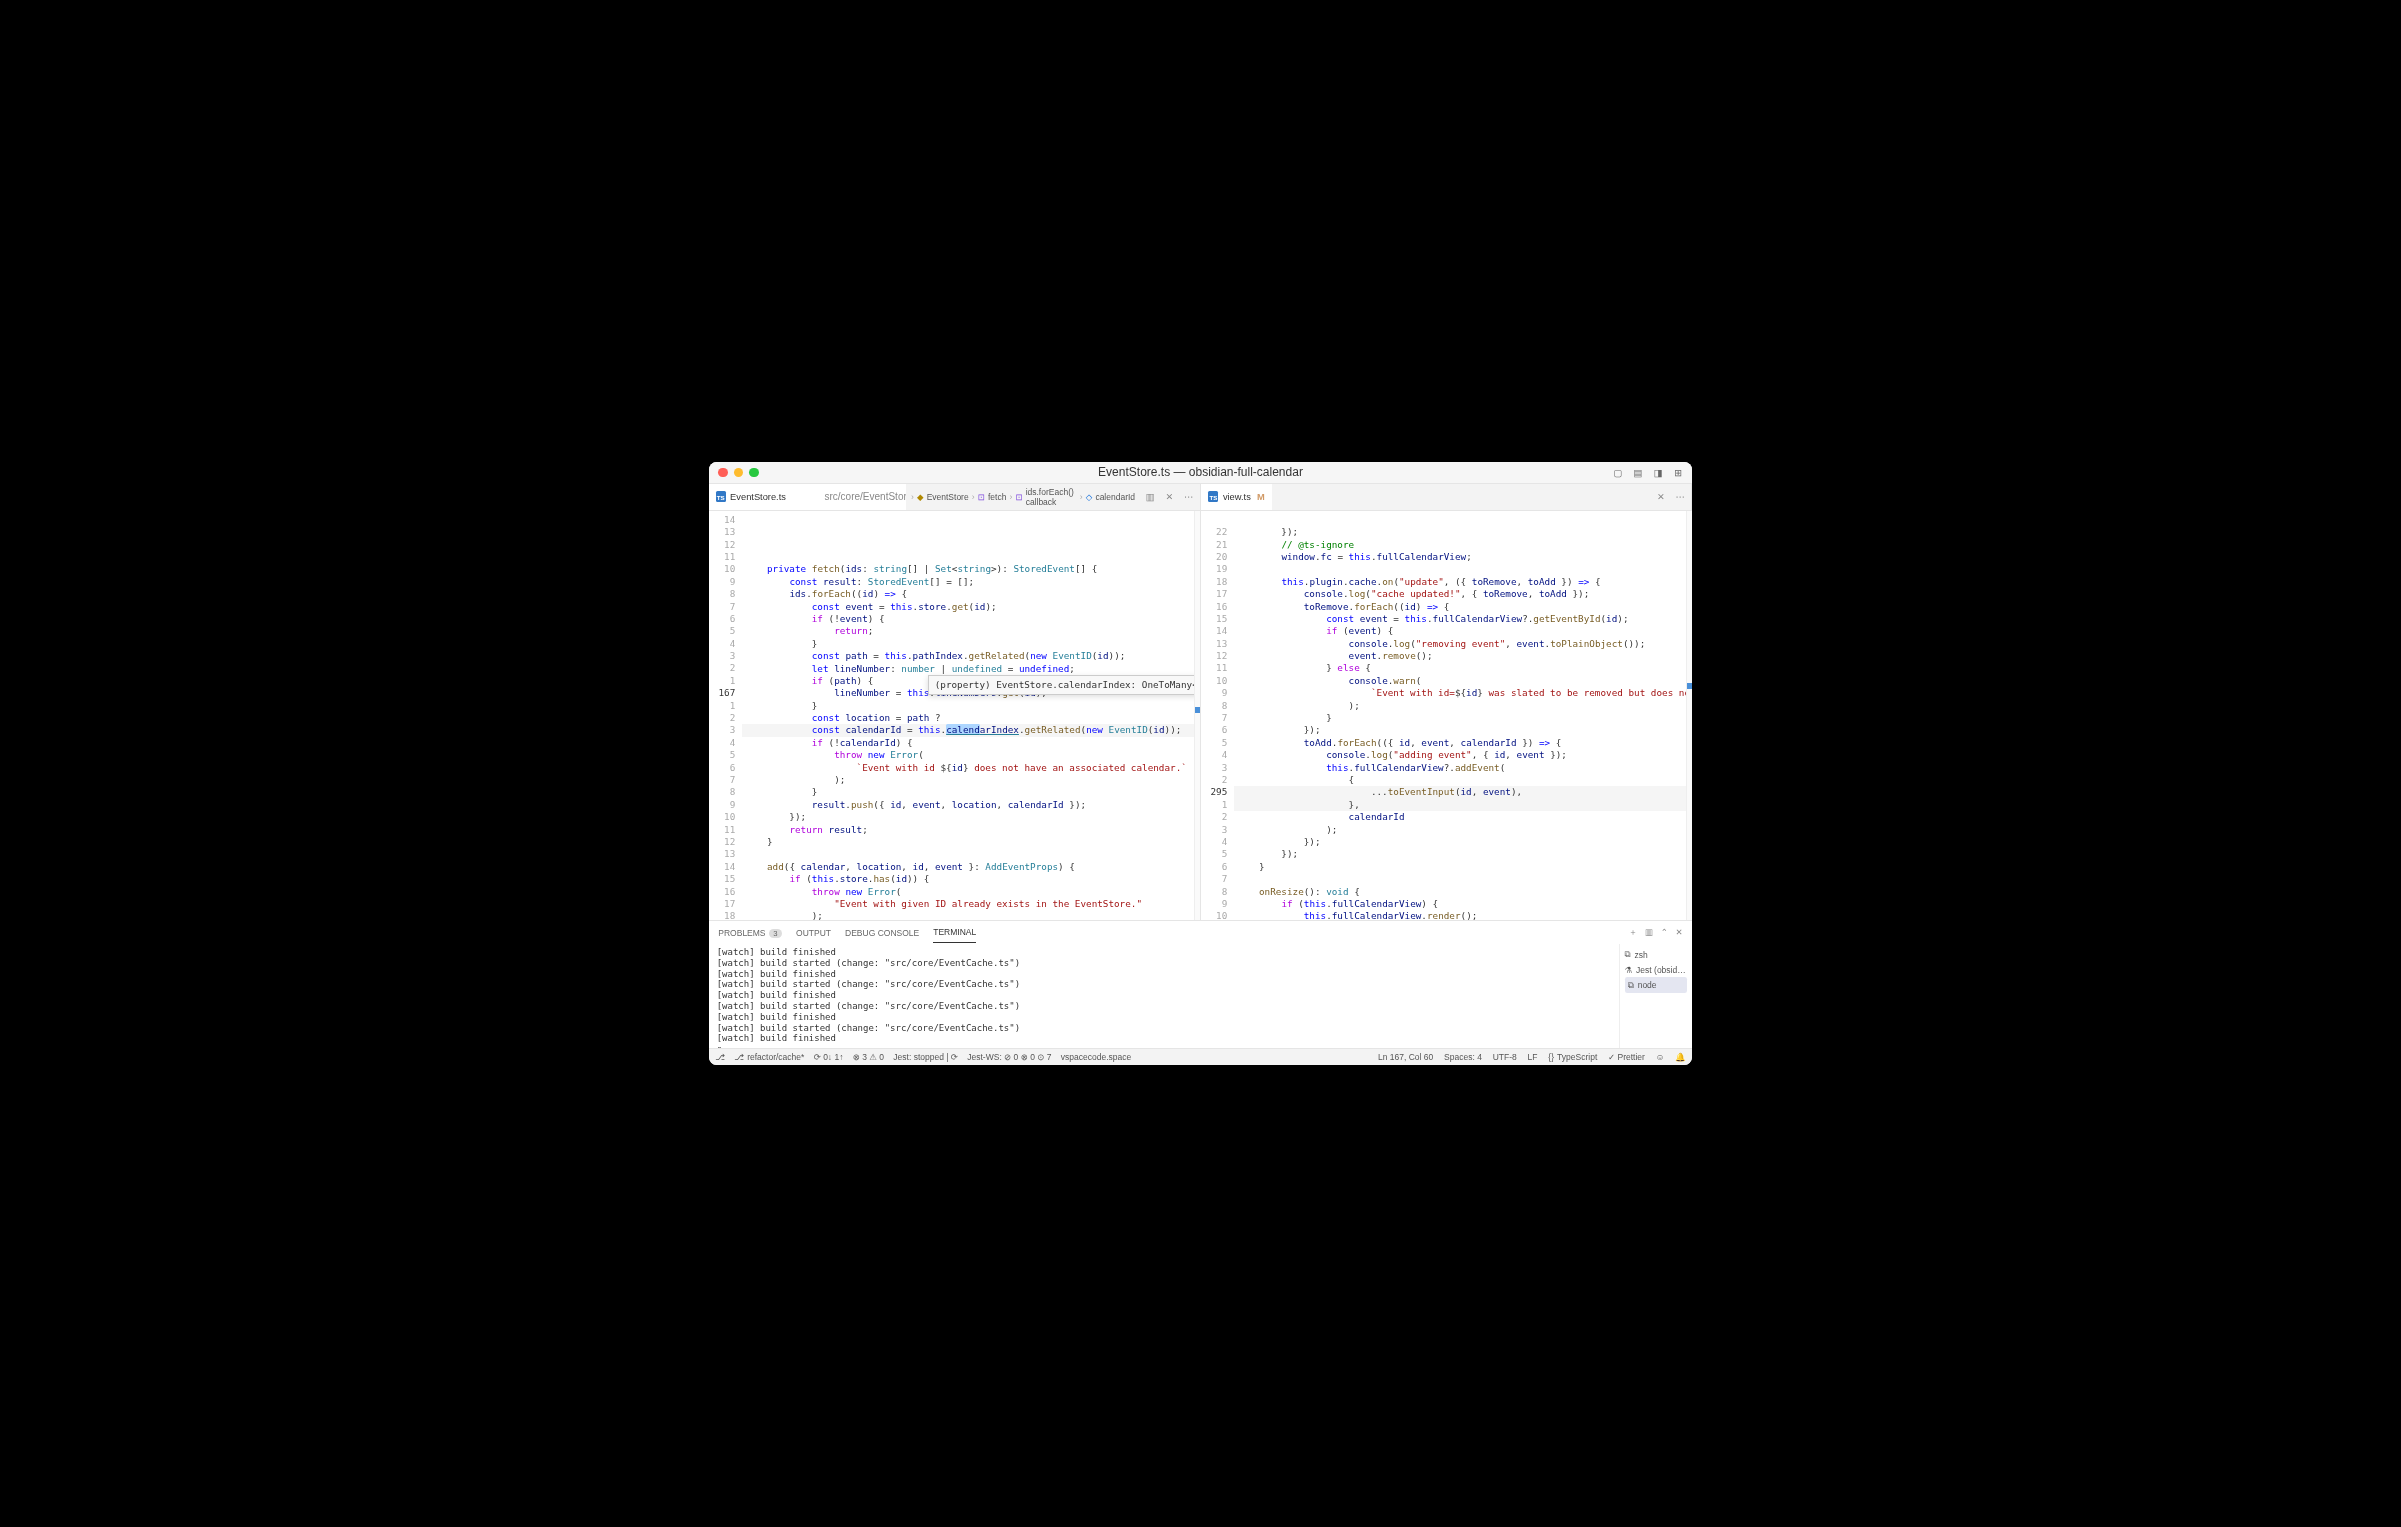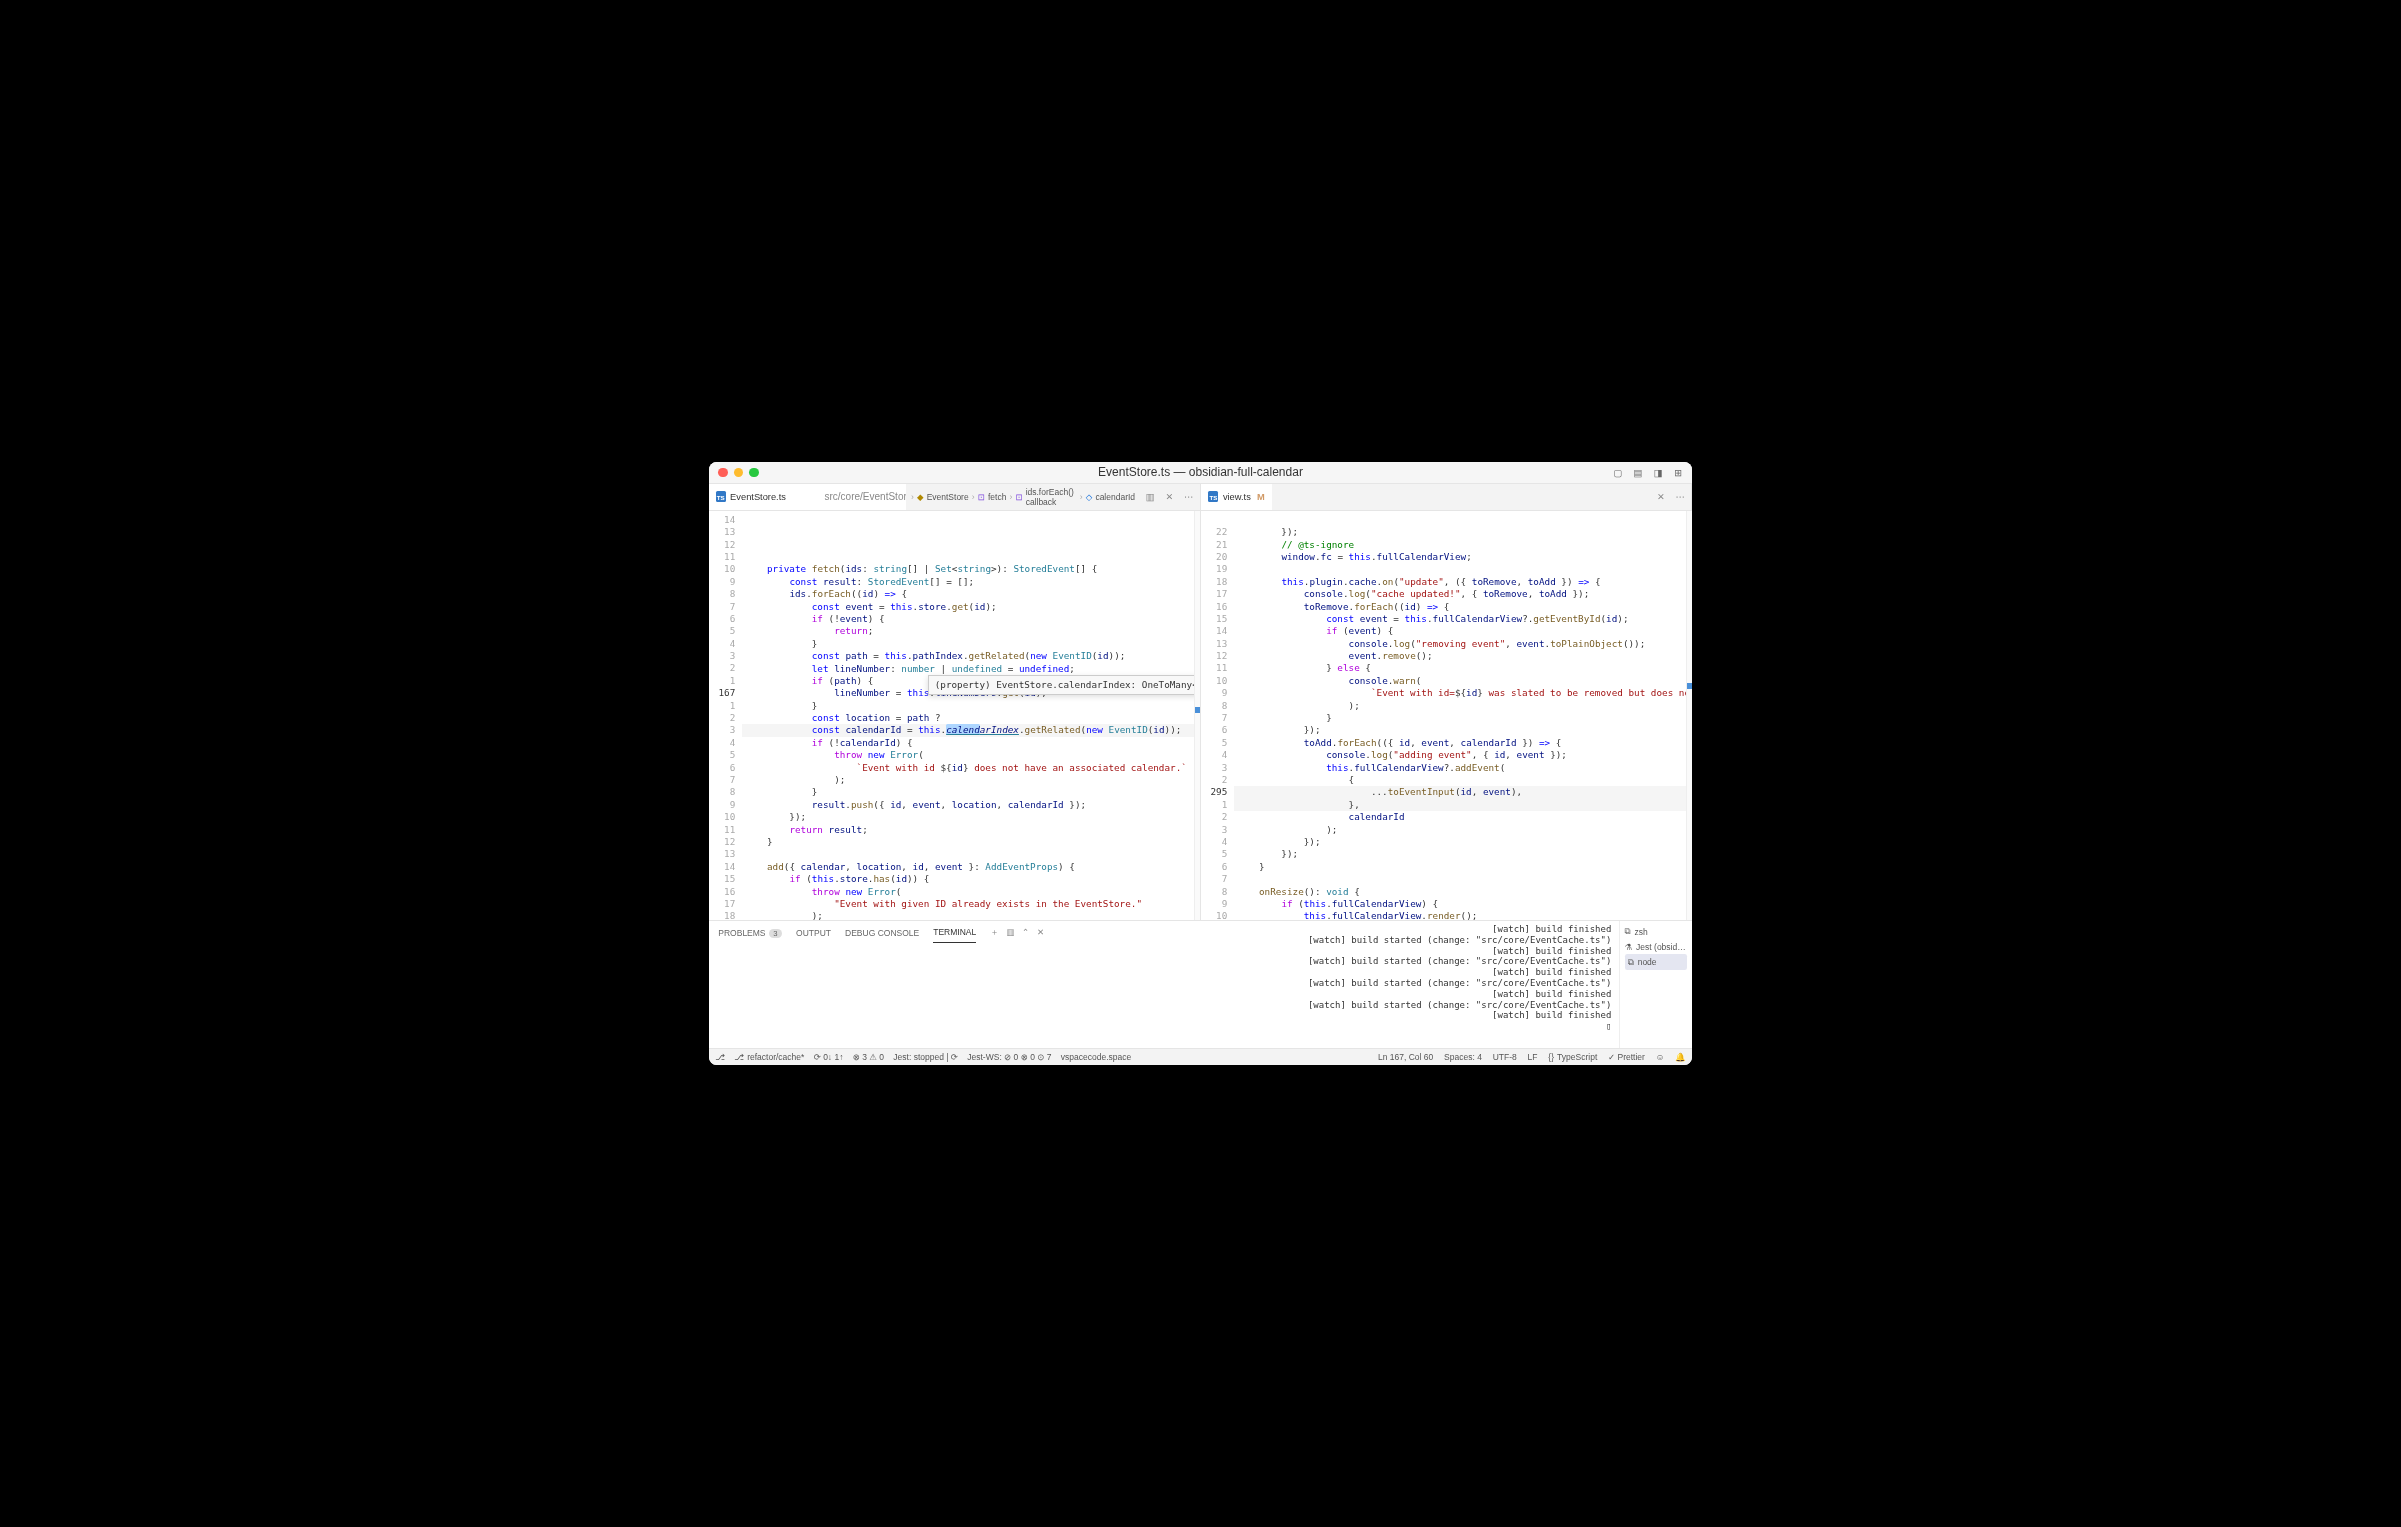--- a/index.html
+++ b/index.html
@@ -112,42 +112,42 @@
 
 .kw { color: #0000ff; }
 .ctl { color: #af00db; }
 .ty { color: #267f99; }
 .fn { color: #795e26; }
 .str { color: #a31515; }
 .prop { color: #001080; }
 .var { color: #001080; }
 .cm { color: #008000; }
 .th { color: #0000ff; }
-.underline { text-decoration: underline; text-decoration-color: #267f99; font-style: italic; }
+.underline { text-decoration: underline; text-decoration-color: #267f99; }
 .selword { background: #add6ff; border-radius: 1.5px; }
 
 .hover-tip {
   position: absolute;
   background: #f8f8f8;
   border: 0.8px solid #ccc;
   padding: 3.1px 6.2px;
   font-size: 9.3px;
   font-family: "SF Mono", Menlo, monospace;
   color: #333;
   box-shadow: 0 1.5px 6.2px rgba(0,0,0,.15);
   z-index: 10;
   white-space: nowrap;
 }
 
 .panel {
   height: 128px;
   border-top: 0.8px solid #e5e5e5;
   display: flex;
+  flex-direction: column;
   background: #fff;
-  text-align: right;
 }
 .panel-tabs {
   height: 23px;
   display: flex;
   align-items: center;
   padding: 0 9.3px;
   gap: 14px;
   font-size: 8.5px;
   color: #666;
 }

